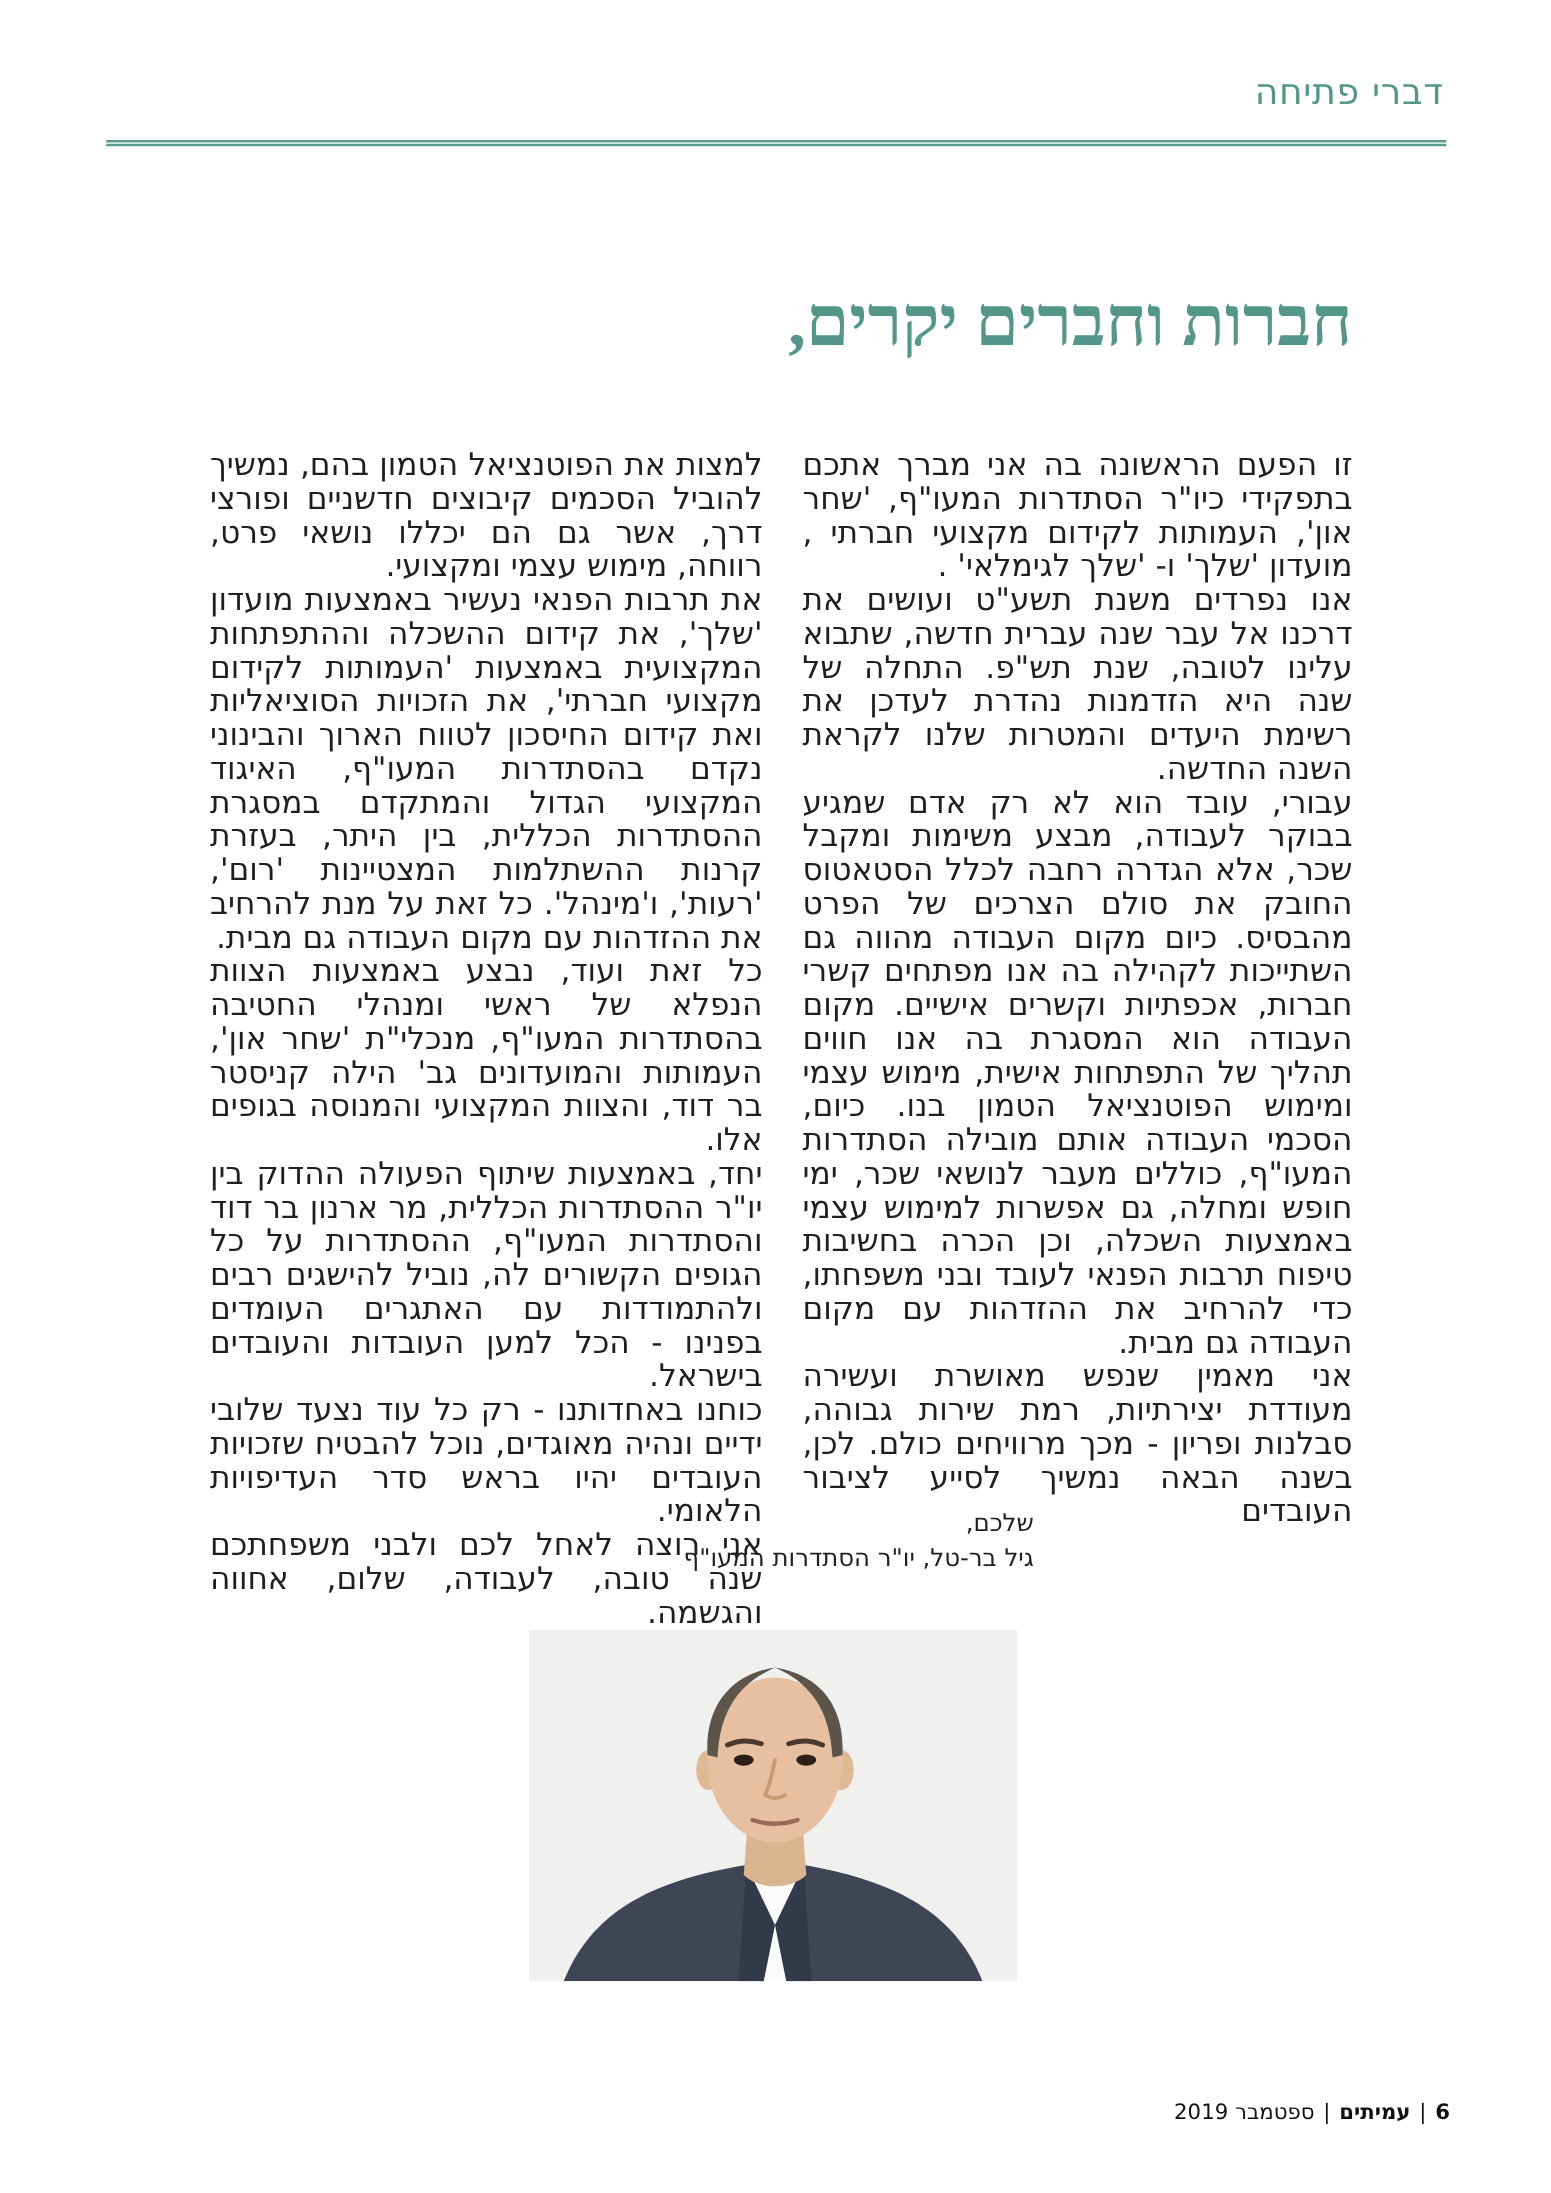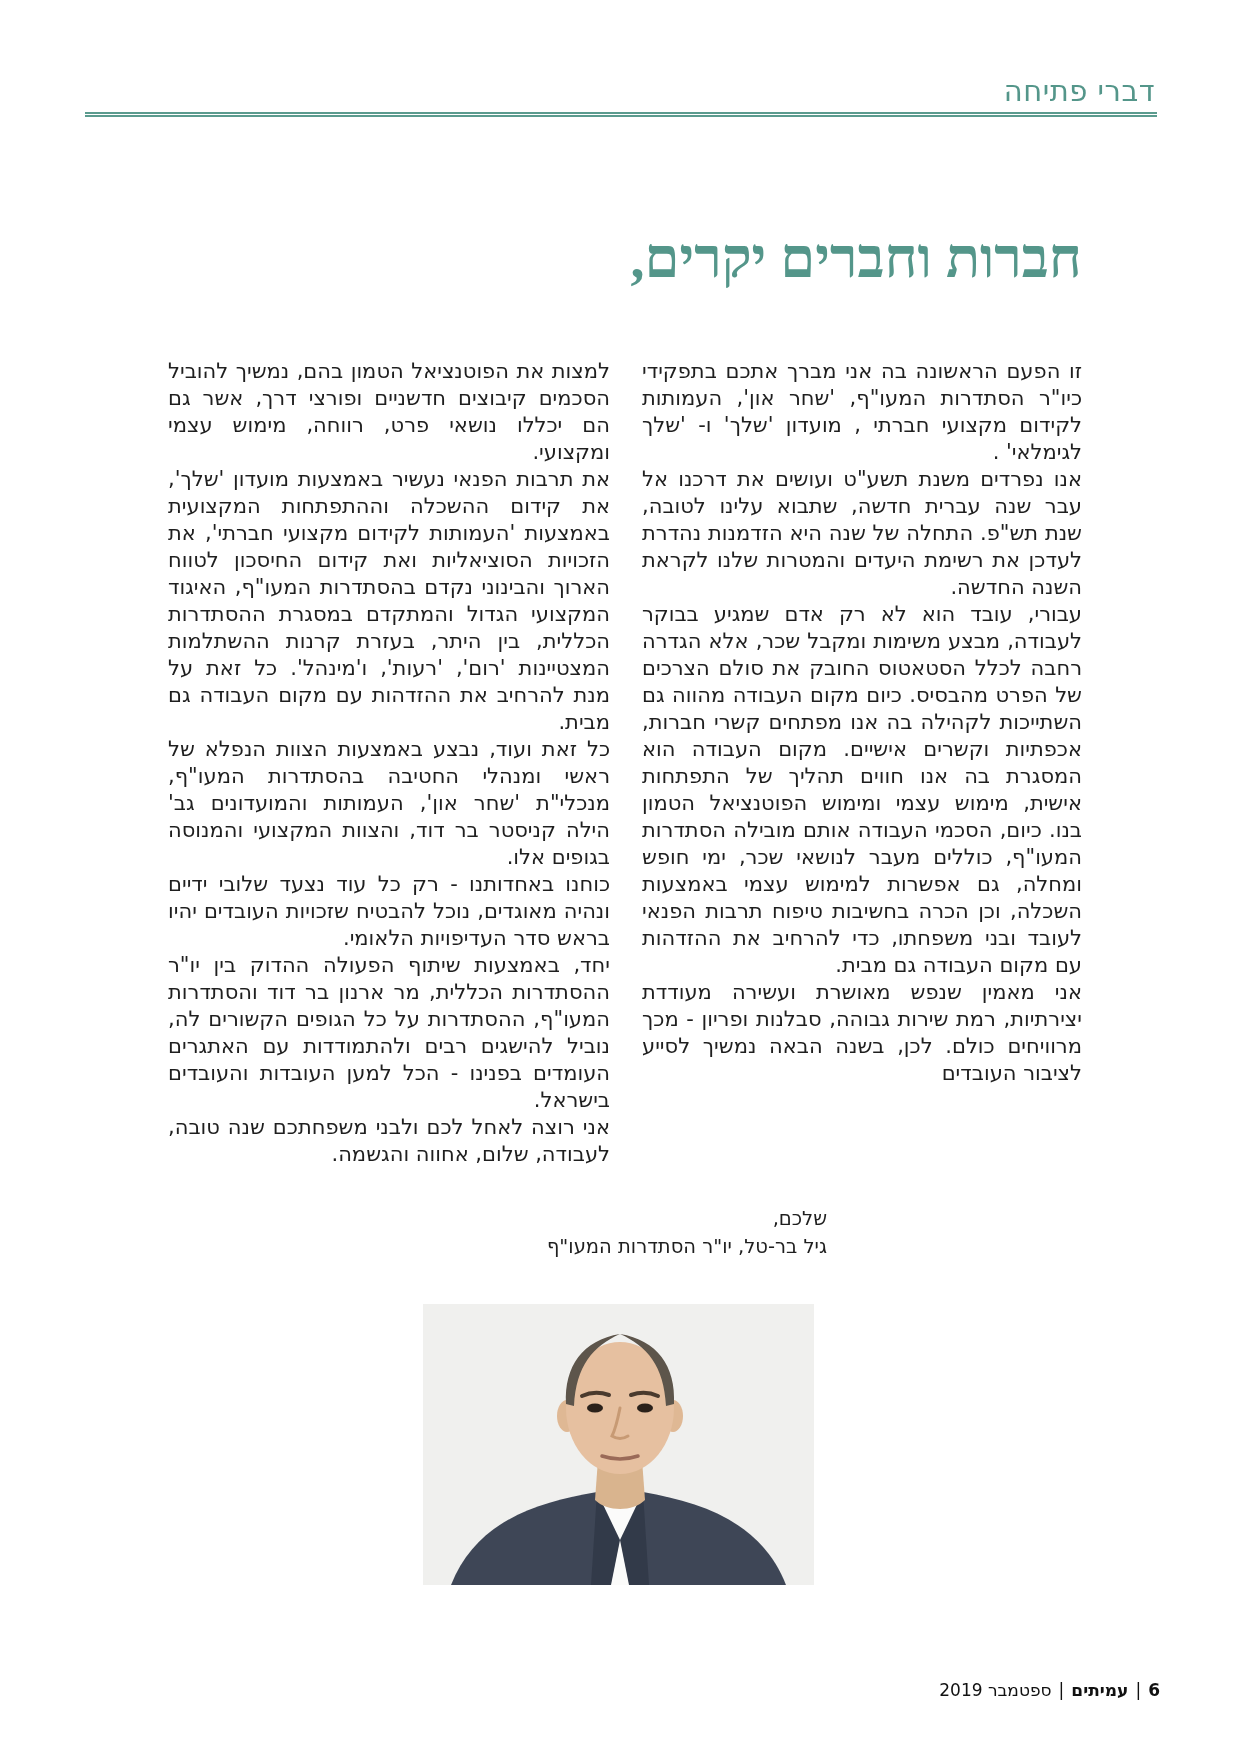--- a/index.html
+++ b/index.html
@@ -10,21 +10,21 @@
   body {
     position: relative;
     width: 1241px;
     height: 1754px;
     font-family: "DejaVu Sans", sans-serif;
     direction: rtl;
     overflow: hidden;
   }
   .page-header-title {
     position: absolute;
-    top: 74px;
+    top: 56px;
     right: 86px;
     font-size: 29px;
     letter-spacing: 0.5px;
     color: #54968a;
   }
   .page-header-rule {
     position: absolute;
     top: 112px;
     right: 84px;
     left: 85px;
@@ -45,21 +45,21 @@
   }
   .columns {
     position: absolute;
     top: 358px;
     right: 159px;
     width: 914px;
     display: flex;
     gap: 32px;
   }
   .column {
-    font-size: 21px;
+    font-size: 25px;
     line-height: 27px;
     color: #1f1f1f;
     text-align: justify;
   }
   .column.first { width: 440px; }
   .column.second { width: 442px; }
   .column p { margin: 0; }
   .signature {
     position: absolute;
     top: 1205px;
@@ -100,22 +100,22 @@
   <div class="column first">
     <p>זו הפעם הראשונה בה אני מברך אתכם בתפקידי כיו"ר הסתדרות המעו"ף, 'שחר און', העמותות לקידום מקצועי חברתי , מועדון 'שלך' ו- 'שלך לגימלאי' .</p>
     <p>אנו נפרדים משנת תשע"ט ועושים את דרכנו אל עבר שנה עברית חדשה, שתבוא עלינו לטובה, שנת תש"פ. התחלה של שנה היא הזדמנות נהדרת לעדכן את רשימת היעדים והמטרות שלנו לקראת השנה החדשה.</p>
     <p>עבורי, עובד הוא לא רק אדם שמגיע בבוקר לעבודה, מבצע משימות ומקבל שכר, אלא הגדרה רחבה לכלל הסטאטוס החובק את סולם הצרכים של הפרט מהבסיס. כיום מקום העבודה מהווה גם השתייכות לקהילה בה אנו מפתחים קשרי חברות, אכפתיות וקשרים אישיים. מקום העבודה הוא המסגרת בה אנו חווים תהליך של התפתחות אישית, מימוש עצמי ומימוש הפוטנציאל הטמון בנו. כיום, הסכמי העבודה אותם מובילה הסתדרות המעו"ף, כוללים מעבר לנושאי שכר, ימי חופש ומחלה, גם אפשרות למימוש עצמי באמצעות השכלה, וכן הכרה בחשיבות טיפוח תרבות הפנאי לעובד ובני משפחתו, כדי להרחיב את ההזדהות עם מקום העבודה גם מבית.</p>
     <p>אני מאמין שנפש מאושרת ועשירה מעודדת יצירתיות, רמת שירות גבוהה, סבלנות ופריון - מכך מרוויחים כולם. לכן, בשנה הבאה נמשיך לסייע לציבור העובדים</p>
   </div>
   <div class="column second">
     <p>למצות את הפוטנציאל הטמון בהם, נמשיך להוביל הסכמים קיבוצים חדשניים ופורצי דרך, אשר גם הם יכללו נושאי פרט, רווחה, מימוש עצמי ומקצועי.</p>
     <p>את תרבות הפנאי נעשיר באמצעות מועדון 'שלך', את קידום ההשכלה וההתפתחות המקצועית באמצעות 'העמותות לקידום מקצועי חברתי', את הזכויות הסוציאליות ואת קידום החיסכון לטווח הארוך והבינוני נקדם בהסתדרות המעו"ף, האיגוד המקצועי הגדול והמתקדם במסגרת ההסתדרות הכללית, בין היתר, בעזרת קרנות ההשתלמות המצטיינות 'רום', 'רעות', ו'מינהל'. כל זאת על מנת להרחיב את ההזדהות עם מקום העבודה גם מבית.</p>
     <p>כל זאת ועוד, נבצע באמצעות הצוות הנפלא של ראשי ומנהלי החטיבה בהסתדרות המעו"ף, מנכלי"ת 'שחר און', העמותות והמועדונים גב' הילה קניסטר בר דוד, והצוות המקצועי והמנוסה בגופים אלו.</p>
+    <p>יחד, באמצעות שיתוף הפעולה ההדוק בין יו"ר ההסתדרות הכללית, מר ארנון בר דוד והסתדרות המעו"ף, ההסתדרות על כל הגופים הקשורים לה, נוביל להישגים רבים ולהתמודדות עם האתגרים העומדים בפנינו - הכל למען העובדות והעובדים בישראל.</p>
     <p>כוחנו באחדותנו - רק כל עוד נצעד שלובי ידיים ונהיה מאוגדים, נוכל להבטיח שזכויות העובדים יהיו בראש סדר העדיפויות הלאומי.</p>
-    <p>יחד, באמצעות שיתוף הפעולה ההדוק בין יו"ר ההסתדרות הכללית, מר ארנון בר דוד והסתדרות המעו"ף, ההסתדרות על כל הגופים הקשורים לה, נוביל להישגים רבים ולהתמודדות עם האתגרים העומדים בפנינו - הכל למען העובדות והעובדים בישראל.</p>
     <p>אני רוצה לאחל לכם ולבני משפחתכם שנה טובה, לעבודה, שלום, אחווה והגשמה.</p>
   </div>
 </div>
 
 <div class="signature">
   <div>שלכם,</div>
   <div>גיל בר-טל, יו"ר הסתדרות המעו"ף</div>
 </div>
 
 <div class="portrait" title="תצלום פורטרט של יושב ראש ההסתדרות בחליפה כהה וחולצה לבנה">

